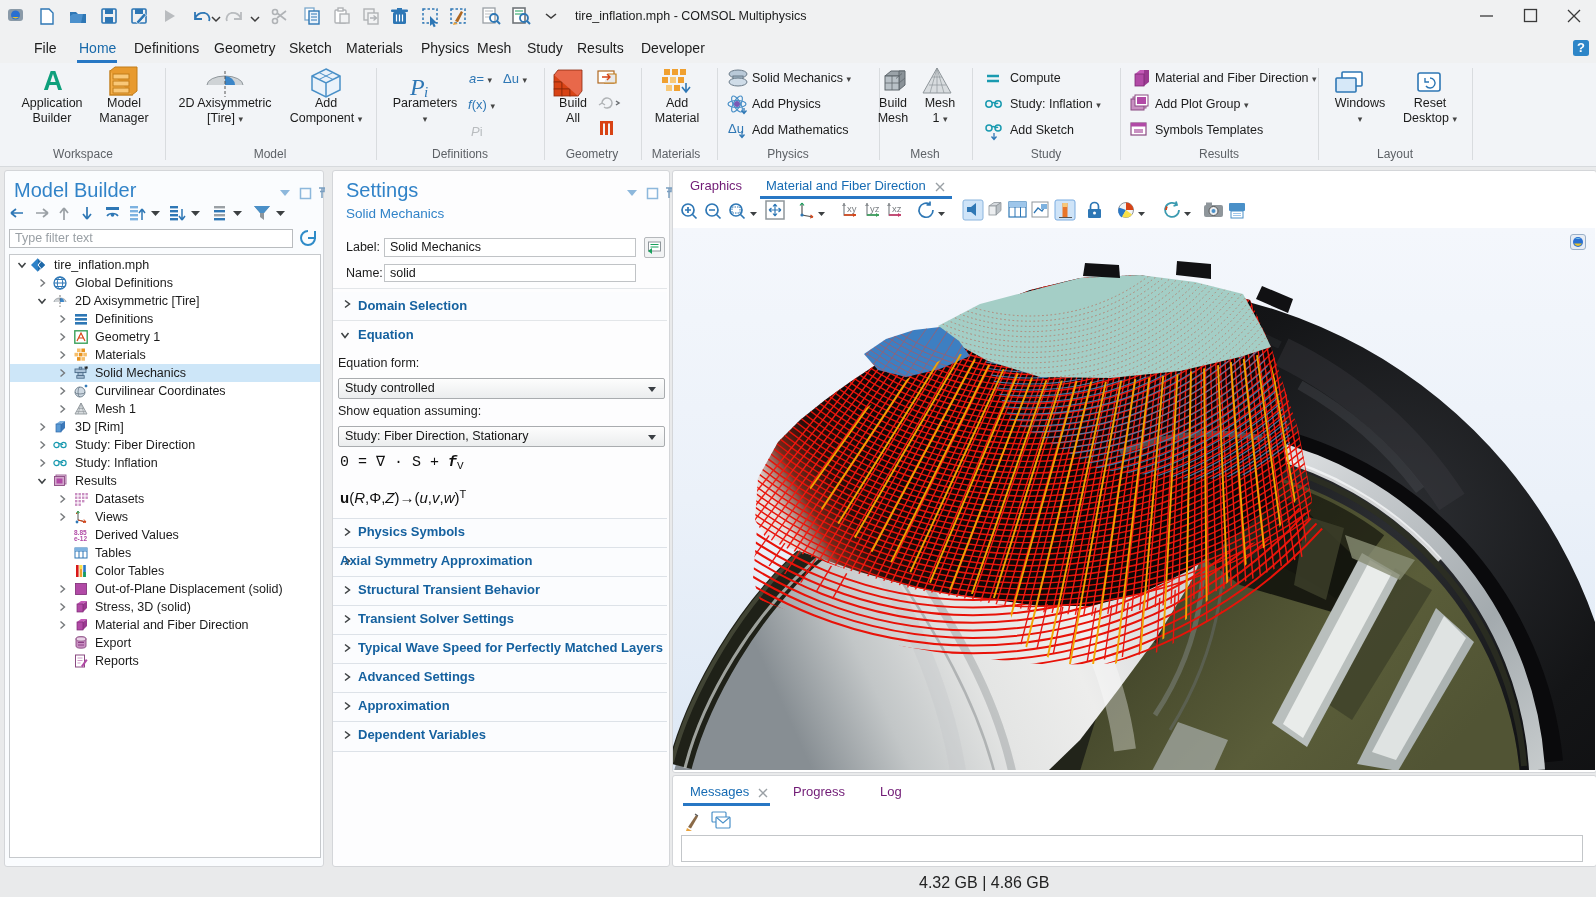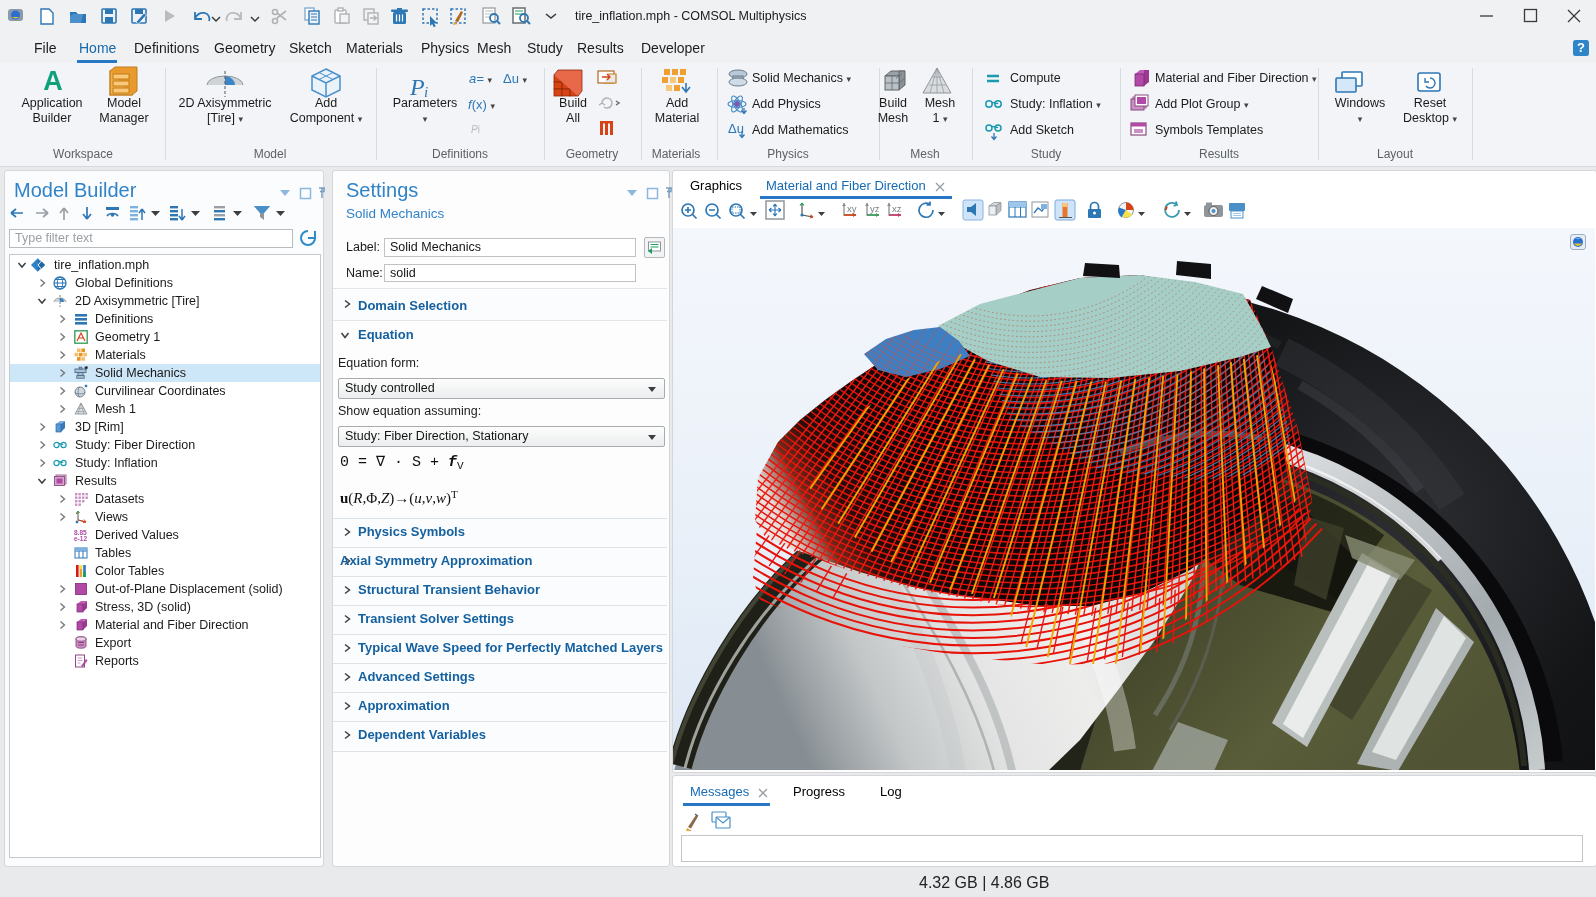--- a/index.html
+++ b/index.html
@@ -24,21 +24,21 @@
 .tchev{position:absolute;top:4px;width:10px;height:10px}
 .ticon{position:absolute;top:2px;width:14px;height:14px}
 .ttext{position:absolute;top:0}
 .sechdr{position:absolute;left:0;width:334px;height:29px;border-top:1px solid #dde2e8;background:#fbfcfe}
 .sectitle{position:absolute;left:26px;top:7px;font-size:13px;font-weight:bold;color:#15619f}
 .secchev{position:absolute;left:10px;top:9px}
 .field{position:absolute;border:1px solid #c0c3c6;background:#fff;font-size:12.5px;color:#141414;padding:0 5px;line-height:17px}
 .combo{position:absolute;border:1px solid #a9acaf;border-radius:2px;background:linear-gradient(#fdfdfd,#ebedee);font-size:12.5px;color:#141414;line-height:19px;padding:0 6px}
 .combo:after{content:"";position:absolute;right:8px;top:8px;border-left:4px solid transparent;border-right:4px solid transparent;border-top:5px solid #3a3f44}
 .flabel{position:absolute;font-size:12.5px;color:#1b1b1b}
-.tab{position:absolute;font-size:13px;color:#000000}
+.tab{position:absolute;font-size:13px;color:#701a75}
 .tabactive{color:#166bb3}
 .statustext{position:absolute;font-size:16px;color:#222}
 svg{display:block}
 </style></head>
 <body>
 
 <div class="ab titlebar"></div>
 <div class="ab" style="left:575px;top:9px;font-size:12.5px;color:#1a1a1a">tire_inflation.mph - COMSOL Multiphysics</div>
 <svg class="ab" width="1596" height="33" style="left:0;top:0">
  <g>
@@ -209,21 +209,21 @@
         <rect x="16" y="8" width="6" height="6"></rect>
         <rect x="4" y="16" width="6" height="6" fill="#f8c878"></rect>
         <rect x="12" y="16" width="6" height="6"></rect>
       </g>
       <path d="M24,14 v8 m-4,-4 l4,5 4,-5" stroke="#2e77b5" stroke-width="1.6" fill="none"></path>
     </g>
 </svg>
 <div class="rrow" style="left:469px;top:71px;color:#2e77b5;font-size:13px"><i>a=</i> <span class="chev">▾</span></div>
 <div class="rrow" style="left:503px;top:71px;color:#2e77b5;font-size:13px">Δu <span class="chev">▾</span></div>
 <div class="rrow" style="left:468px;top:97px;color:#2e77b5;font-size:13px"><i>f</i>(x) <span class="chev">▾</span></div>
-<div class="rrow" style="left:471px;top:124px;color:#b9bcbf;font-size:10px"><i>P</i>i</div>
+<div class="rrow" style="left:471px;top:124px;color:#b9bcbf;font-size:13px"><i>P</i>i</div>
 <svg class="ab" width="760" height="100" style="left:590px;top:63px">
  <g transform="translate(8,8)">
       <rect x="0" y="0" width="16" height="12" fill="#fff" stroke="#b06820" stroke-width="1.2"></rect>
       <path d="M10,3 h8 v9 h-12" fill="#e8e8e8" stroke="#c27c18" stroke-width="1.2"></path>
       <path d="M4,6 h8 m-3,-3 l3,3 -3,3" stroke="#d84315" stroke-width="1.4" fill="none"></path>
     </g>
  <g transform="translate(10,34)" stroke="#b0b3b6" stroke-width="1.5" fill="none">
       <path d="M2,6 a5,5 0 1 1 2,4 m-2,-4 l-3,2 m3,-2 l3,2"></path>
       <path d="M16,4 l3,2 -3,2" stroke="#6a6e72"></path>
     </g>
@@ -676,21 +676,21 @@
 <div class="ab" style="left:333px;top:320px;width:334px;height:1px;background:#e3e6e9"></div>
 <svg class="ab" style="left:340px;top:330px" width="10" height="10" viewBox="0 0 10 10">
     <path d="M1.5,3 L5,7.5 L8.5,3" stroke="#3c4042" stroke-width="1.5" fill="none"></path>
   </svg>
 <div class="ab" style="left:358px;top:327px;font-size:13px;font-weight:bold;color:#15619f">Equation</div>
 <div class="flabel" style="left:338px;top:356px">Equation form:</div>
 <div class="combo" style="left:338px;top:378px;width:313px;height:19px">Study controlled</div>
 <div class="flabel" style="left:338px;top:404px">Show equation assuming:</div>
 <div class="combo" style="left:338px;top:426px;width:313px;height:19px">Study: Fiber Direction, Stationary</div>
 <div class="ab" style="left:340px;top:452px;font-size:15px;color:#111;font-family:Liberation Mono, monospace">0 = ∇ · S + <b><i>f</i></b><span style="font-size:11px;vertical-align:-3px">V</span></div>
-<div class="ab" style="left:340px;top:488px;font-size:15px;color:#111;font-family:Liberation Serif, serif"><b>u</b>(<i>R</i>,Φ,<i>Z</i>)→(<i>u</i>,<i>v</i>,<i>w</i>)<span style="font-size:11px;vertical-align:5px">T</span></div>
+<div class="ab" style="left:340px;top:488px;font-size:15px;color:#111;font-family:Liberation Sans, sans-serif"><b>u</b>(<i>R</i>,Φ,<i>Z</i>)→(<i>u</i>,<i>v</i>,<i>w</i>)<span style="font-size:11px;vertical-align:5px">T</span></div>
 <div class="sechdr" style="top:518px;left:333px"></div>
 <svg class="ab secchev" style="left:342px;top:527px" width="10" height="10" viewBox="0 0 10 10">
     <path d="M3,1.5 L7.5,5 L3,8.5" stroke="#3c4042" stroke-width="1.5" fill="none"></path>
   </svg>
 <div class="ab sectitle" style="left:358px;top:524px">Physics Symbols</div>
 <div class="sechdr" style="top:547px;left:333px"></div>
 <svg class="ab secchev" style="left:342px;top:556px" width="10" height="10" viewBox="0 0 10 10">
     <path d="M3,1.5 L7.5,5 L3,8.5" stroke="#3c4042" stroke-width="1.5" fill="none"></path>
   </svg>
 <div class="ab sectitle" style="left:340px;top:553px">Axial Symmetry Approximation</div>

